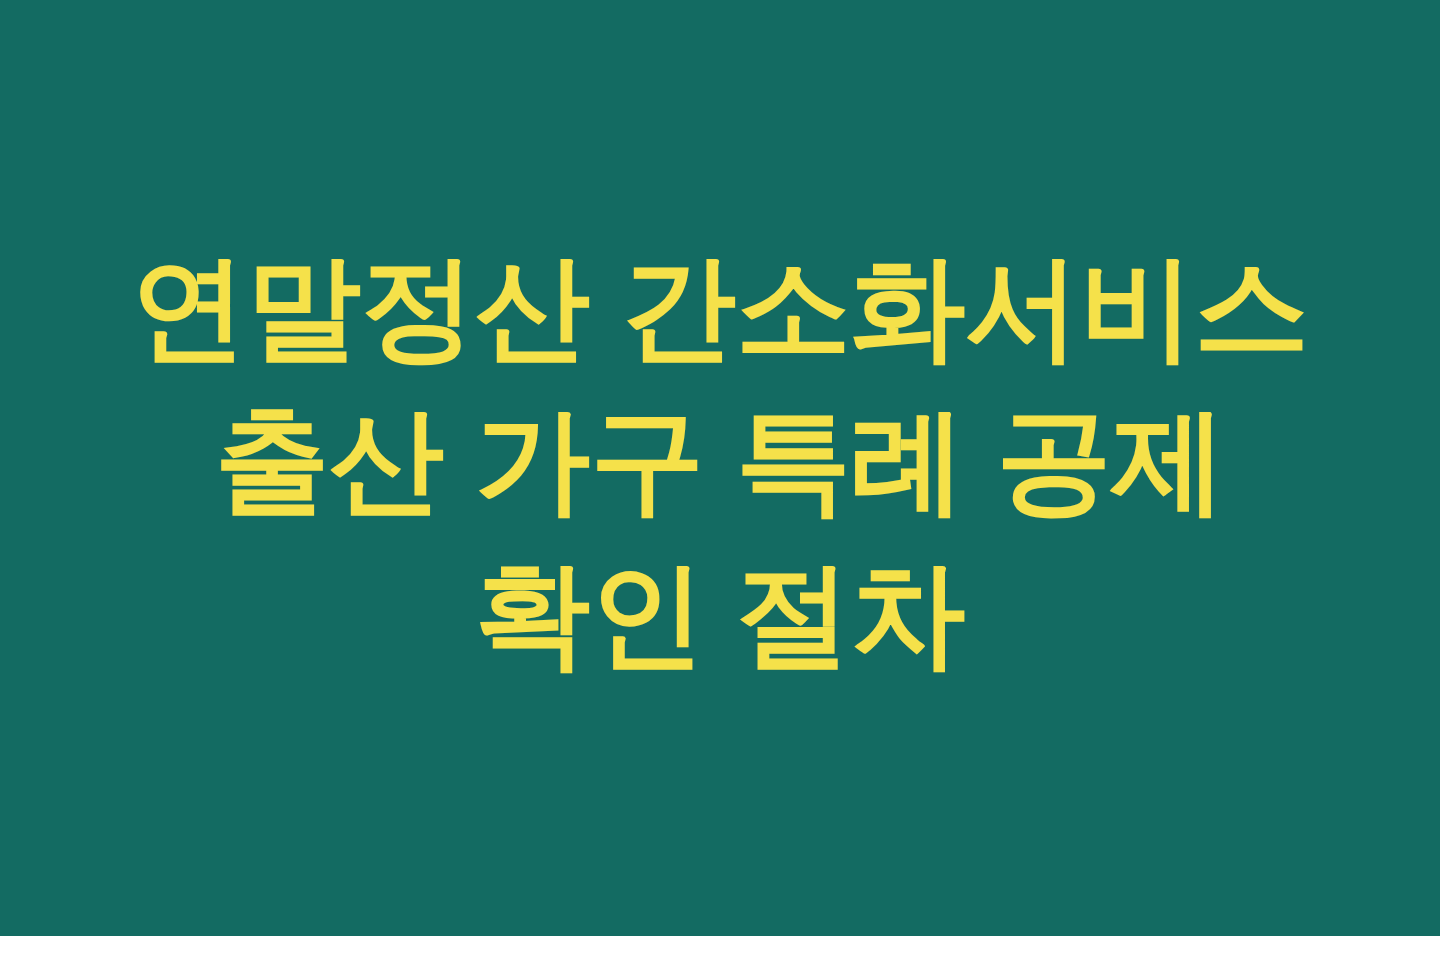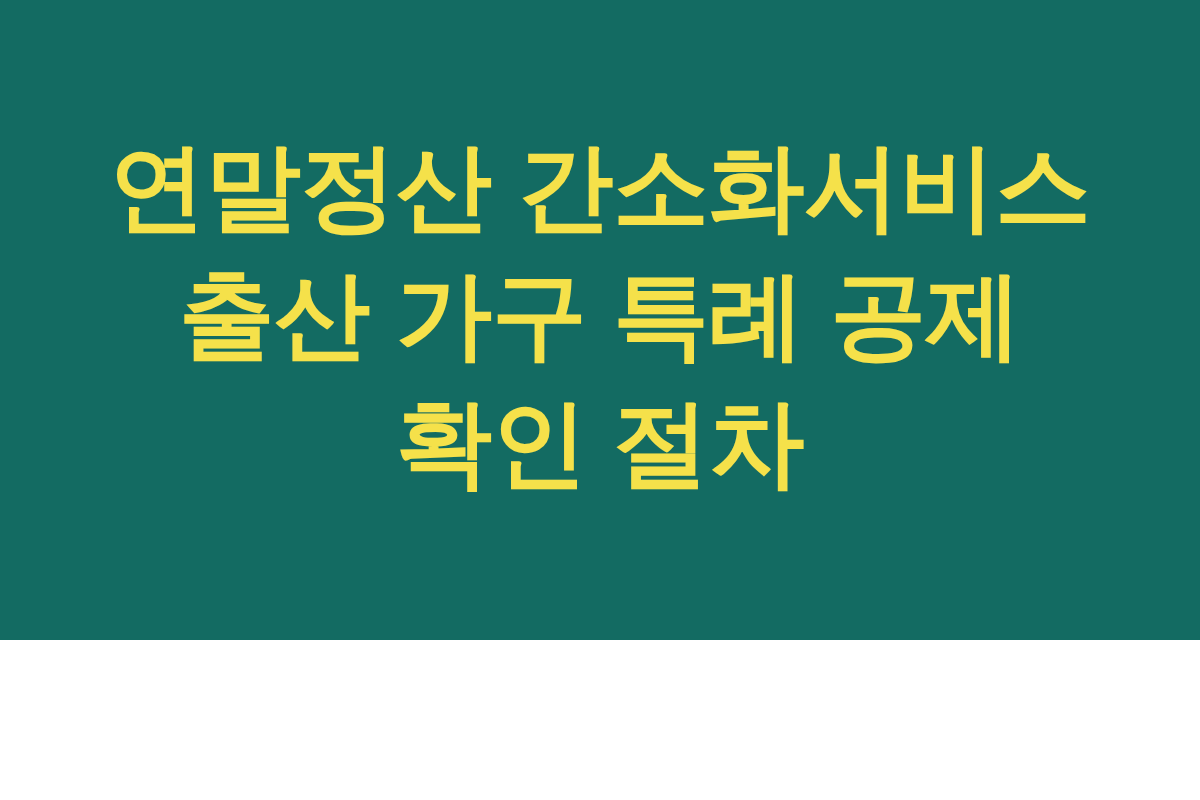--- a/index.html
+++ b/index.html
@@ -13,21 +13,21 @@
     height: 800px;
     overflow: hidden;
     font-family: "Liberation Sans", "DejaVu Sans", sans-serif;
   }
 
   
   .banner {
     position: relative;
     box-sizing: border-box;
     width: 1200px;
-    height: 640px;
+    height: 780px;
     background: #136b62;
     display: flex;
     align-items: center;
     justify-content: center;
   }
 
   .banner-inner {
     width: 1000px;
     display: block;
     text-align: center;

